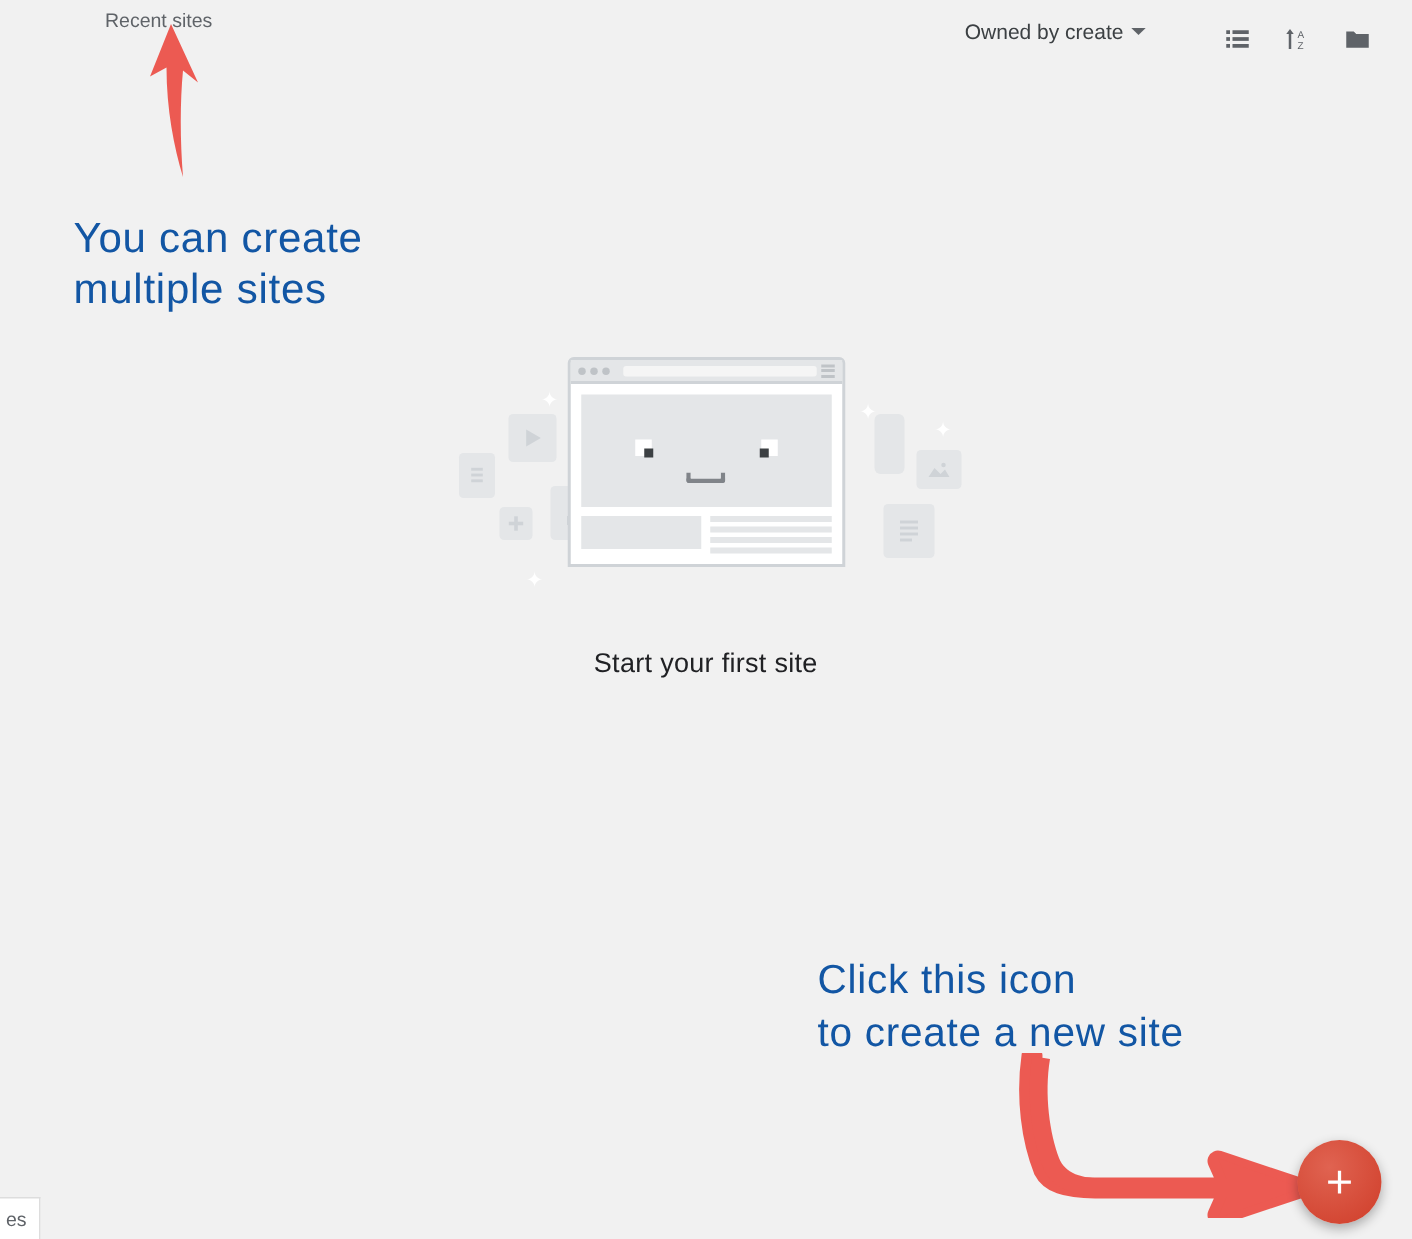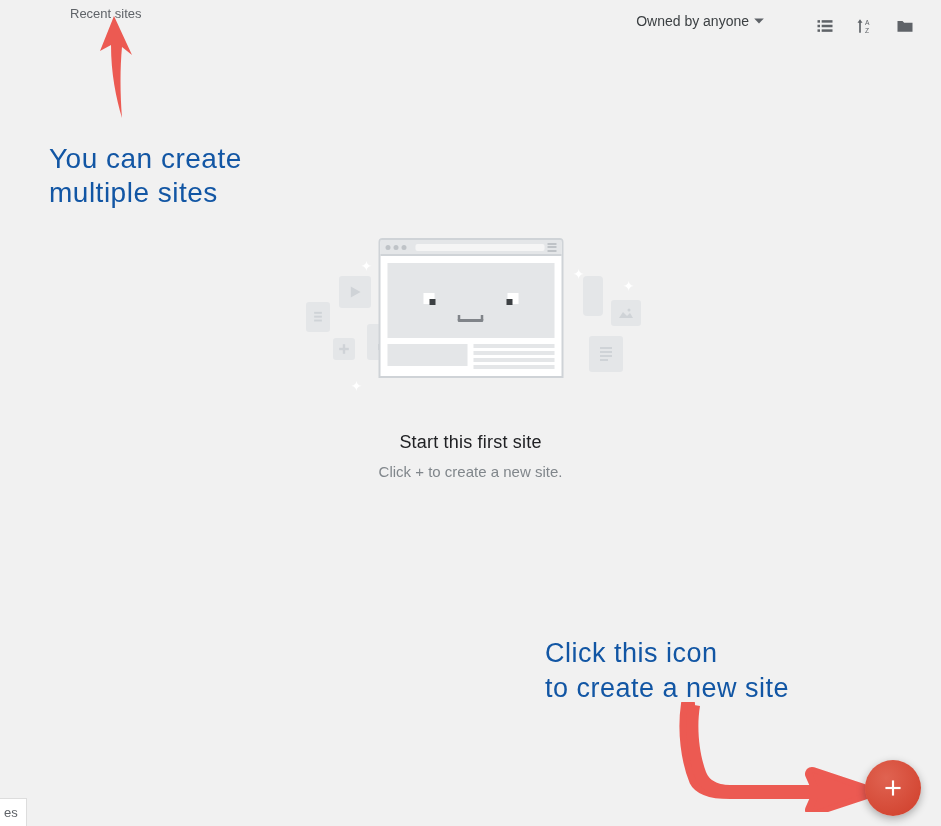--- a/index.html
+++ b/index.html
@@ -58,21 +58,21 @@
 
     .fragment { position:absolute; left:0; bottom:0; background:#fff; border:1px solid #ddd; border-left:none; border-bottom:none; padding:6px 8px 6px 4px; font-size:13px; color:#5f6368;text-align:center; }
   </style>
 </head>
 <body>
 
 <div class="header">
   <span class="recent-label">Recent sites</span>
   <div class="flex-grow"></div>
   <div class="owned-dropdown">
-    <span>Owned by anyone</span>
+    <span>Owned by create</span>
     <svg width="12" height="12" viewBox="0 0 10 10">
         <path d="M1 3 L5 7 L9 3 Z" fill="#5f6368"></path>
       </svg>
   </div>
   <div class="icon-btn">
     <svg width="20" height="20" viewBox="0 0 24 24" fill="#5f6368">
         <rect x="3" y="5" width="3" height="3"></rect>
         <rect x="8" y="5" width="13" height="3"></rect>
         <rect x="3" y="10.5" width="3" height="3"></rect>
         <rect x="8" y="10.5" width="13" height="3"></rect>
@@ -163,24 +163,21 @@
           <div class="content-lines">
               <div class="content-line"></div>
               <div class="content-line"></div>
               <div class="content-line"></div>
               <div class="content-line"></div>
             </div>
         </div>
       </div>
     </div>
   </div>
-  <div class="es-title">Start this first site</div>
-  <div class="es-sub">
-    <span>Click </span><span>+</span><span> to create a new site.</span>
-  </div>
+  <div class="es-title">Start your first site</div>
 </div>
 
 <div class="anno anno1" style="white-space:pre-line;">You can create
 multiple sites</div>
 <div class="anno anno2" style="white-space:pre-line;">Click this icon
 to create a new site</div>
 
 <svg class="arrow1" width="46" height="110" viewBox="0 0 46 110">
   <path d="M20 3 L6 38 L17 32 C17 60 22 85 28 105 C26 80 26 55 28 34 L38 42 Z" fill="#ec5a52"></path>
 </svg>

